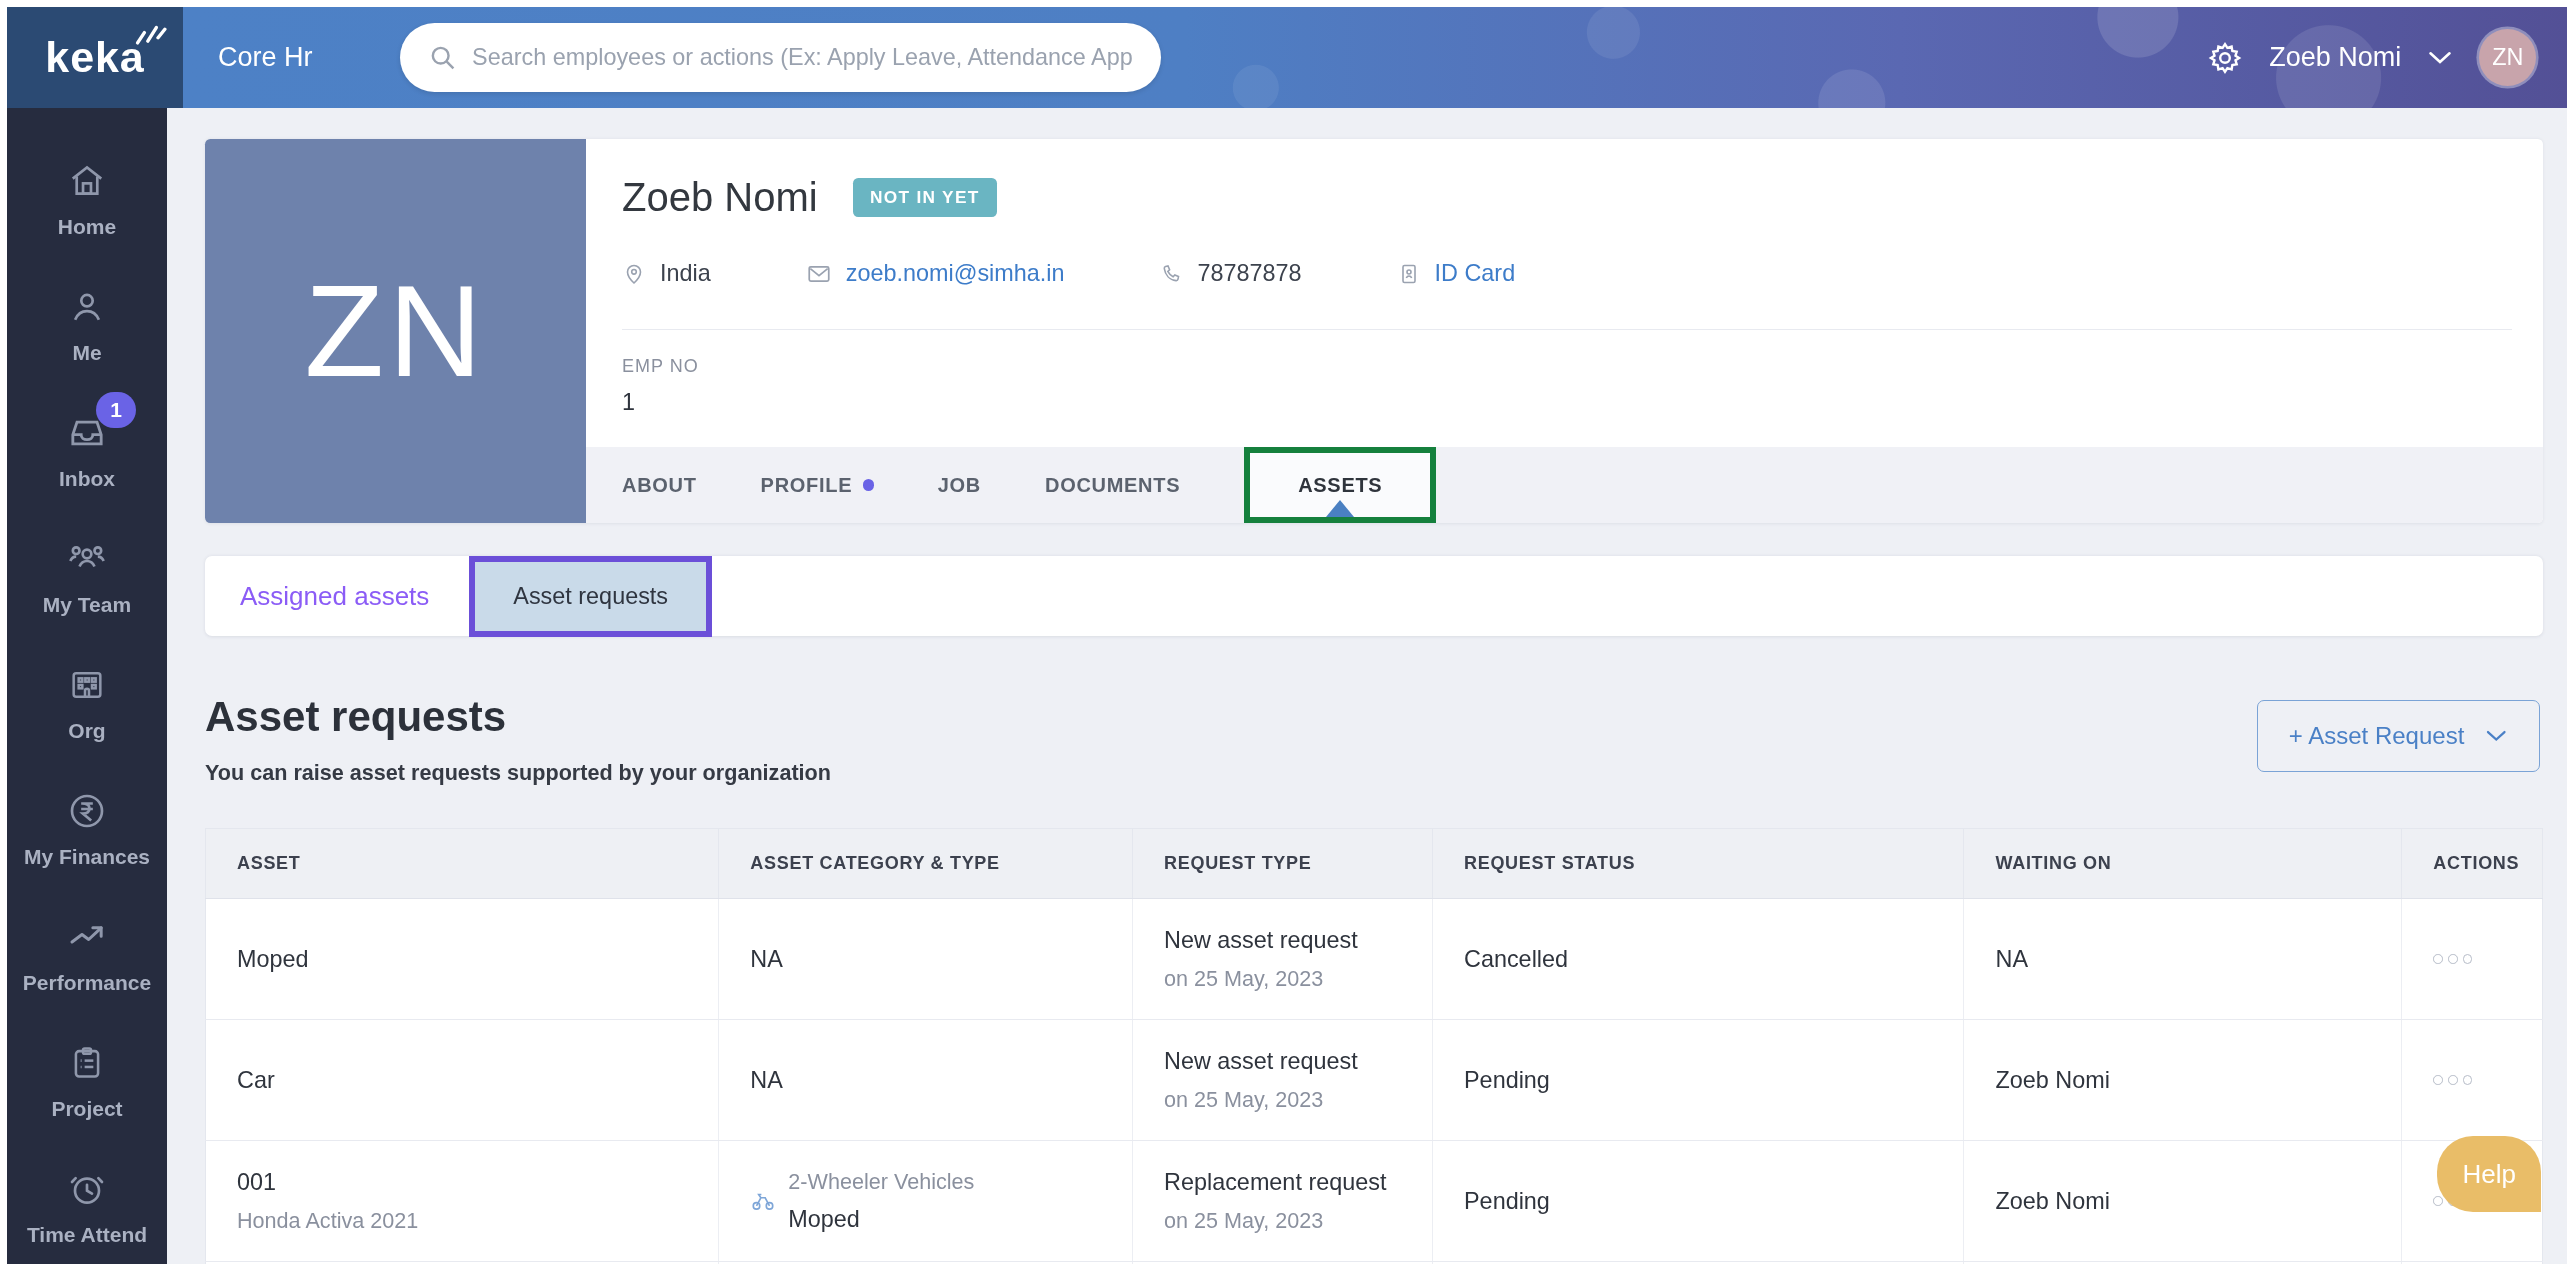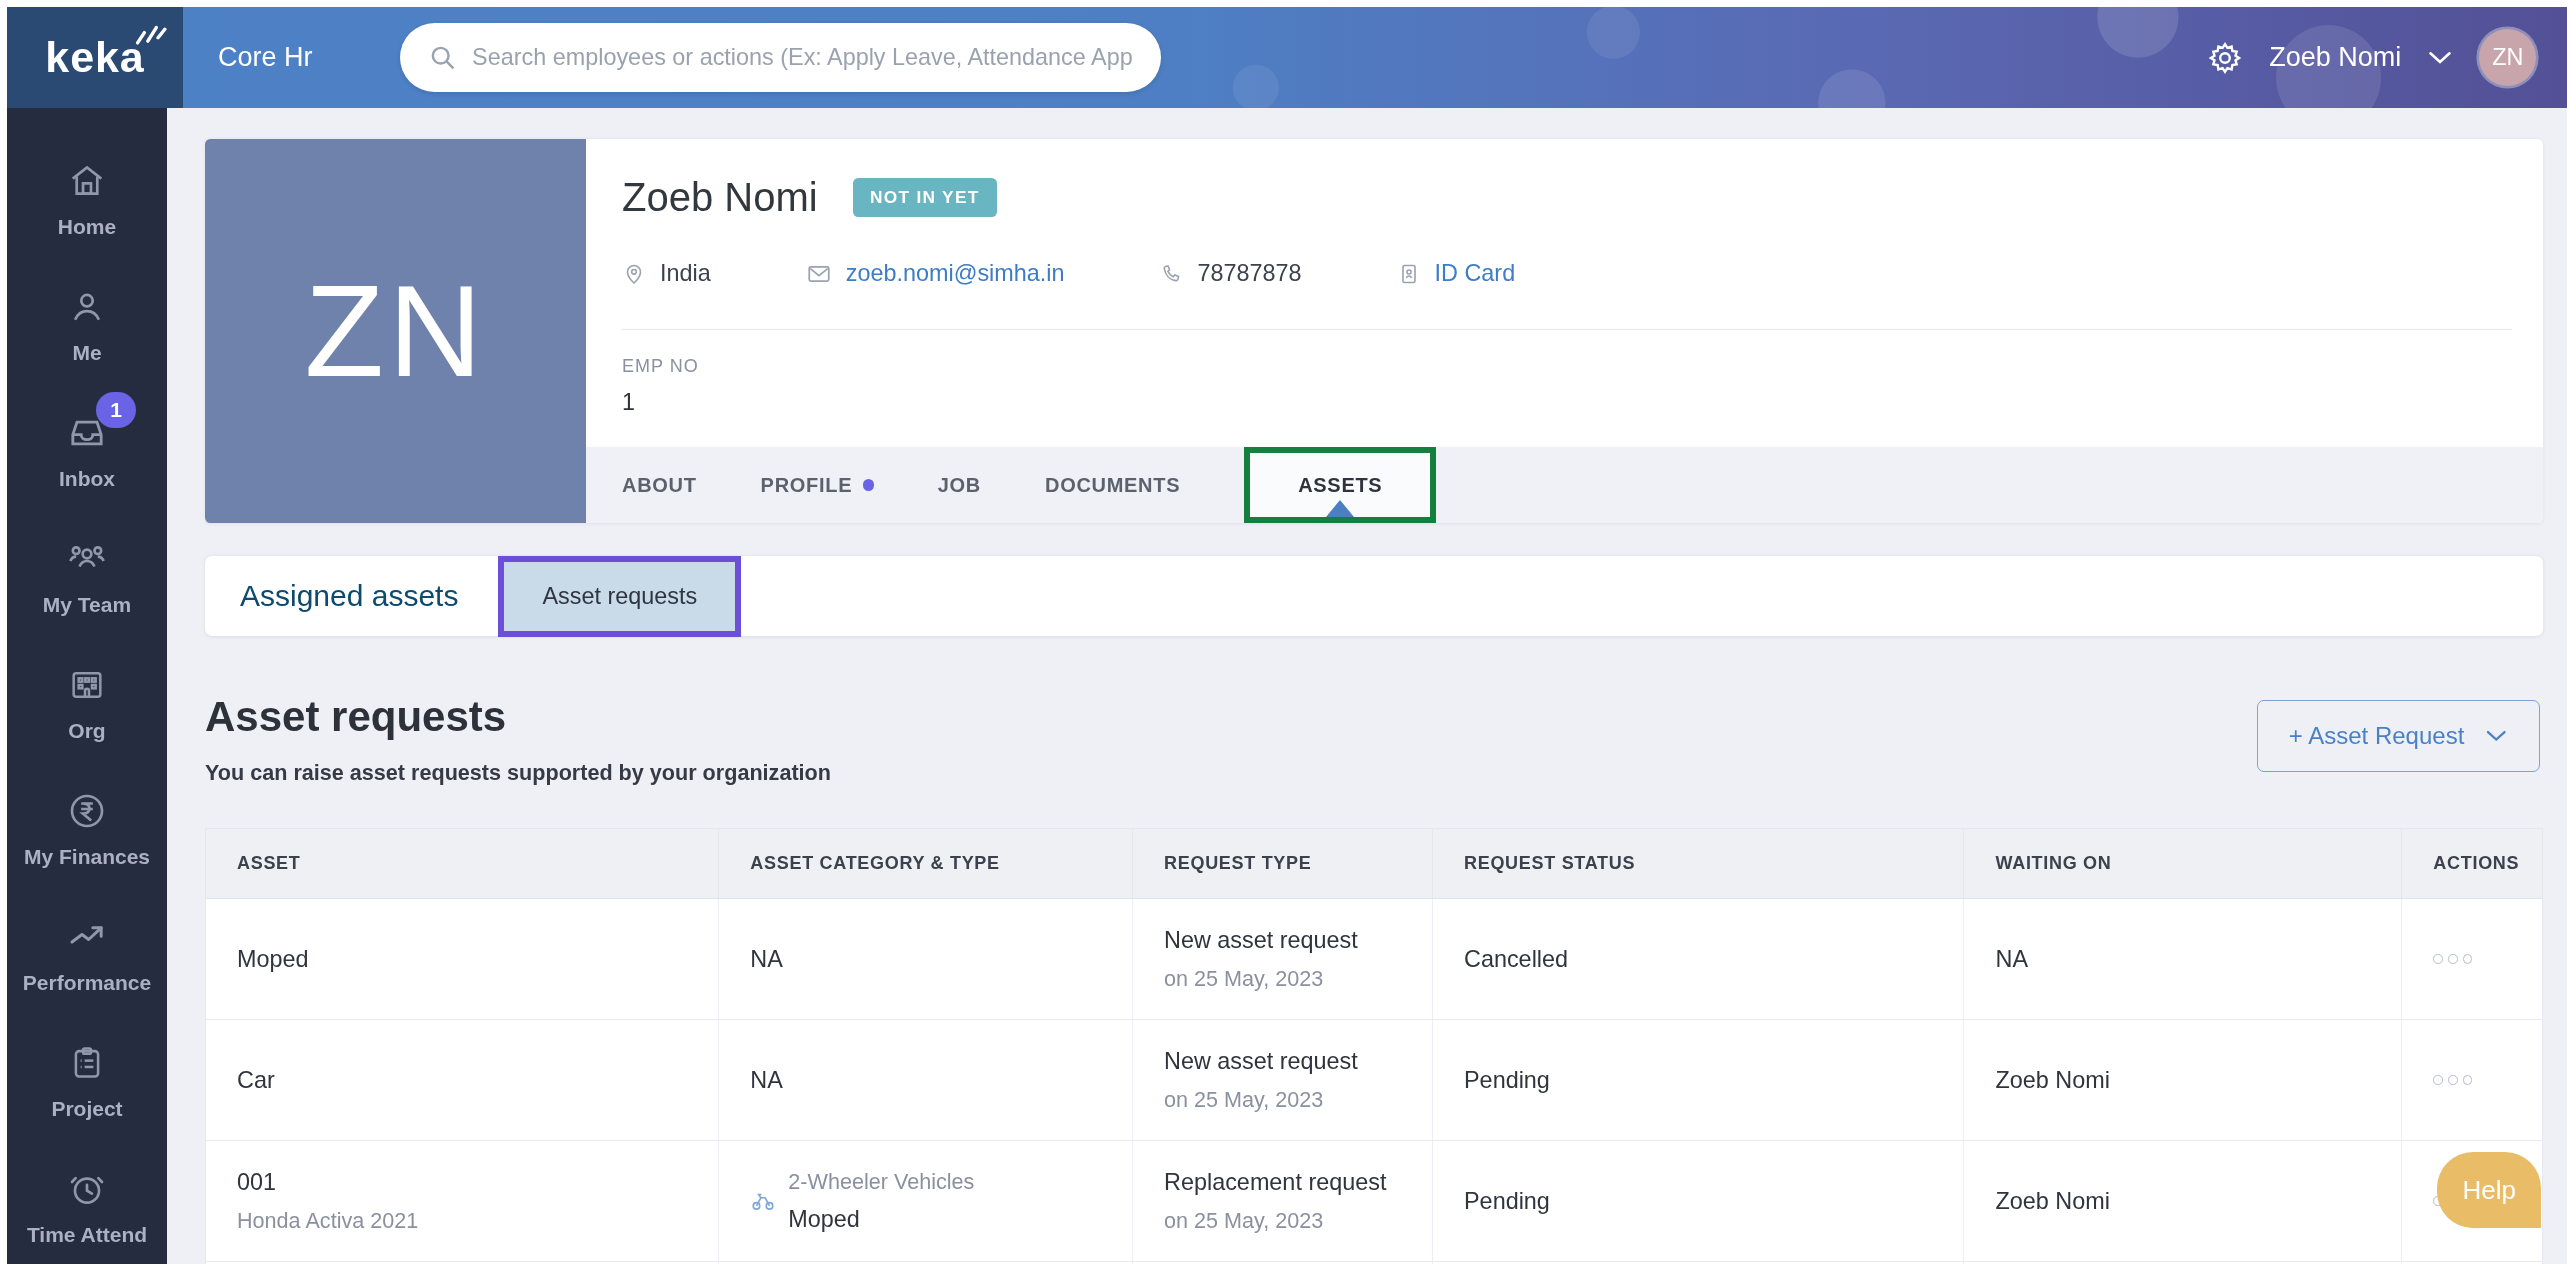--- a/index.html
+++ b/index.html
@@ -59,21 +59,21 @@
   .emp-no-value { font-size:23.4px; color:#2f343d; margin-top:12px; }
   .tab-strip { margin-top:auto; height:76px; background:#f0f1f6; display:flex; align-items:stretch; padding-left:36px; border-radius:0 0 5.2px 0; }
   .tab { display:flex; align-items:center; font-size:20px; font-weight:600; letter-spacing:0.7px; color:#5b626e; margin-right:64px; cursor:pointer; }
   .profile-dot { width:11.2px; height:11.2px; border-radius:50%; background:#6a63e6; margin-left:10.4px; }
   .tab-annotated { border:6px solid #15803d; background:#fafbfd; padding:0 48px; display:flex; align-items:center; position:relative; margin-right:64px; cursor:pointer; }
   .tab-annotated .tab-label { font-size:20px; font-weight:700; letter-spacing:0.7px; color:#2f343c; }
   .tab-caret { position:absolute; bottom:0; left:50%; transform:translateX(-50%); width:0; height:0; border-left:14.7px solid transparent; border-right:14.7px solid transparent; border-bottom:17.3px solid #4a80c2; }
 
   
   .subtab-bar { margin-top:33px; background:#fff; height:80px; border-radius:7px; box-shadow:0 0.9px 3.5px rgba(40,50,80,.10); display:flex; align-items:center; padding-left:35px; }
-  .subtab { font-size:30px; color:#0c4a6e; margin-right:40px; cursor:pointer; }
+  .subtab { font-size:26px; color:#8b5cf6; margin-right:40px; cursor:pointer; }
   .subtab-annotated { border:6px solid #6b4fd8; background:#c9dae9; padding:21px 38px; font-size:23.4px; color:#2f3540; font-weight:500; cursor:pointer; }
 
   
   .section-head { margin-top:57px; display:flex; justify-content:space-between; align-items:flex-start; }
   .section-title { font-size:42px; font-weight:600; color:#2c313a; }
   .section-sub { font-size:21.6px; font-weight:600; color:#353a44; margin-top:19px; }
   .asset-req-btn { border:1.7px solid #7aa3d6; border-radius:7px; color:#4a80c6; font-size:24px; font-weight:500; padding:21px 31px; display:flex; align-items:center; gap:21px; background:transparent; cursor:pointer; font-family:inherit; margin-top:7px; margin-right:3.5px; }
 
   
   .asset-table { margin-top:42px; width:100%; border-collapse:collapse; table-layout:fixed; background:#fff; }
@@ -84,21 +84,21 @@
   .asset-table td:last-child { border-right:0.9px solid #e4e7ee; }
   .cell-sub { font-size:21.6px; color:#8a909e; margin-top:12px; }
   .cat-cell { display:flex; align-items:center; gap:12px; }
   .cat-lines .cat-top { font-size:21.6px; color:#8a909e; }
   .cat-lines .cat-bottom { font-size:23.4px; color:#2f343d; margin-top:10.4px; }
   .dots { display:flex; gap:5.2px; cursor:pointer; width:52px; }
   .dots span { width:9.5px; height:9.5px; border:1.7px solid #b6bcc8; border-radius:50%; display:block; }
   .spacer-row td { height:52px; border-bottom:none; }
 
   
-  .help-bubble { position:absolute; right:26px; bottom:36px; width:104px; height:76px; background:#e9bd68; border-radius:36px 36px 0 36px; display:flex; align-items:center; justify-content:center; color:#fff; font-size:26px; font-weight:500; cursor:pointer; z-index:5; }
+  .help-bubble { position:absolute; right:26px; bottom:52px; width:104px; height:76px; background:#e9bd68; border-radius:36px 36px 0 36px; display:flex; align-items:center; justify-content:center; color:#fff; font-size:26px; font-weight:500; cursor:pointer; z-index:5; }
 </style>
 </head>
 <body>
 
 <div class="frame">
 <div class="app">
 
   <div class="topbar">
     <div class="logo-block">
       <div class="logo-text">

